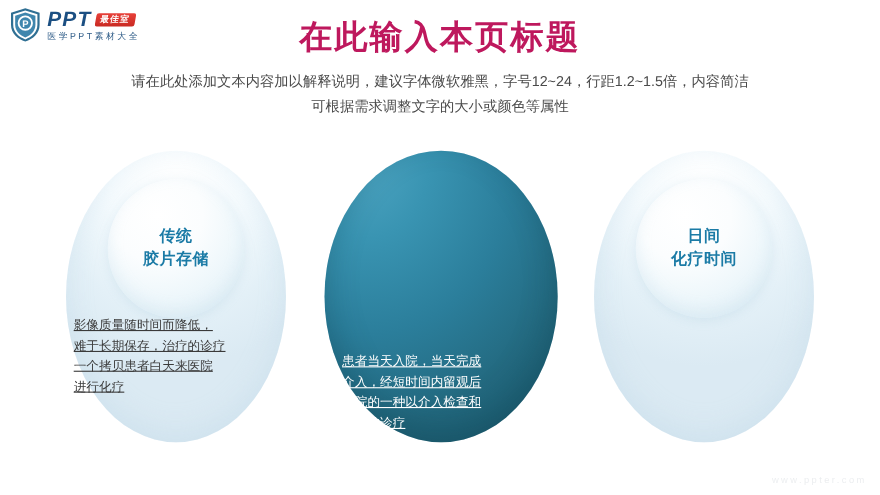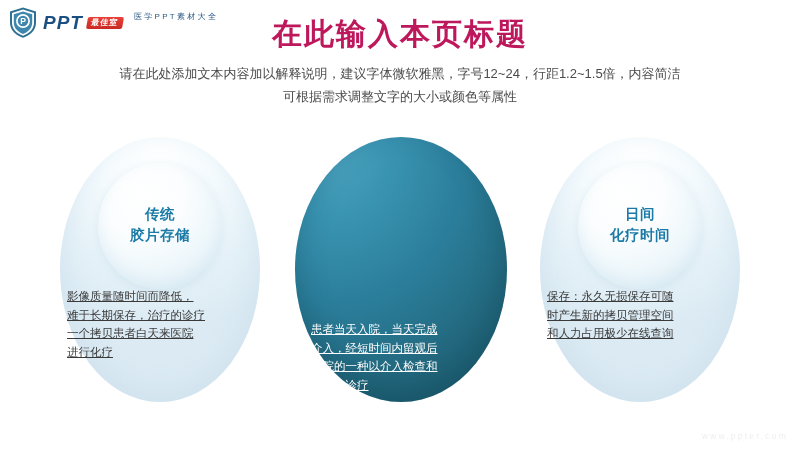--- a/index.html
+++ b/index.html
@@ -10,21 +10,21 @@
     position:relative;
     overflow:hidden;
   }
 
   
   #logo{
     position:absolute; left:8px; top:6px;
     display:flex; align-items:center; gap:5px;
   }
   #logo .shield{ width:30px; height:33px; flex:0 0 auto; }
-  #logo .wordmark{ display:flex; flex-direction:row; gap:11px; }
+  #logo .wordmark{ display:flex; flex-direction:column; gap:1px; }
   #logo .row1{ display:flex; align-items:center; gap:4px; }
   #logo .ppt{
     font-size:19px; font-weight:bold; font-style:italic;
     color:#1b4f82; letter-spacing:1px; line-height:1;
   }
   #logo .badge{
     background:linear-gradient(180deg,#e8413a 0%,#c92a22 100%);
     color:#fff; font-size:8px; font-weight:bold;
     padding:2px 5px 2px 4px; line-height:1;
     border-radius:2px;
@@ -94,21 +94,20 @@
       radial-gradient(circle at 42% 32%, rgba(214,238,245,.92) 0%, rgba(172,216,230,.72) 26%, rgba(116,180,201,.42) 55%, rgba(70,146,173,.14) 80%, rgba(55,135,163,0) 100%);
   }
 
   .sphere-label{
     position:absolute; left:0; right:0; top:50%;
     transform:translateY(-50%);
     text-align:center;
     font-size:14.5px; font-weight:bold;
     line-height:1.45;
     letter-spacing:.5px;
-    font-family:Liberation Mono, monospace;
   }
   .sphere-label.blue{ color:#1b7ba6; }
   .sphere-label.white{ color:#ffffff; text-shadow:0 1px 2px rgba(18,70,88,.35); }
   .sphere-label span{ display:block; }
 
   .body-text{
     position:absolute; left:50%; transform:translateX(-50%);
     top:150px; width:186px;
     font-size:11.5px; line-height:1.62;
     text-align:left;
@@ -184,22 +183,17 @@
   </div>
 
   <div class="card right">
     <div class="oval pale"></div>
     <div class="sphere pale">
       <div class="sphere-label blue">
         <span>日间</span>
         <span>化疗时间</span>
       </div>
     </div>
-    <div class="body-text dark">
-      <span>保存：永久无损保存可随</span>
-      <span>时产生新的拷贝管理空间</span>
-      <span>和人力占用极少在线查询</span>
-    </div>
   </div>
 
 </div>
 
 <div id="watermark">www.ppter.com</div>
 
 </body></html>

